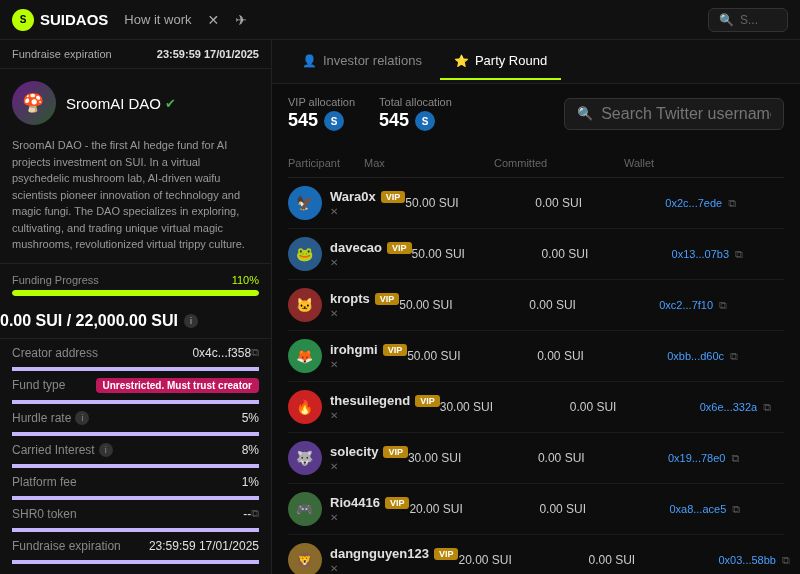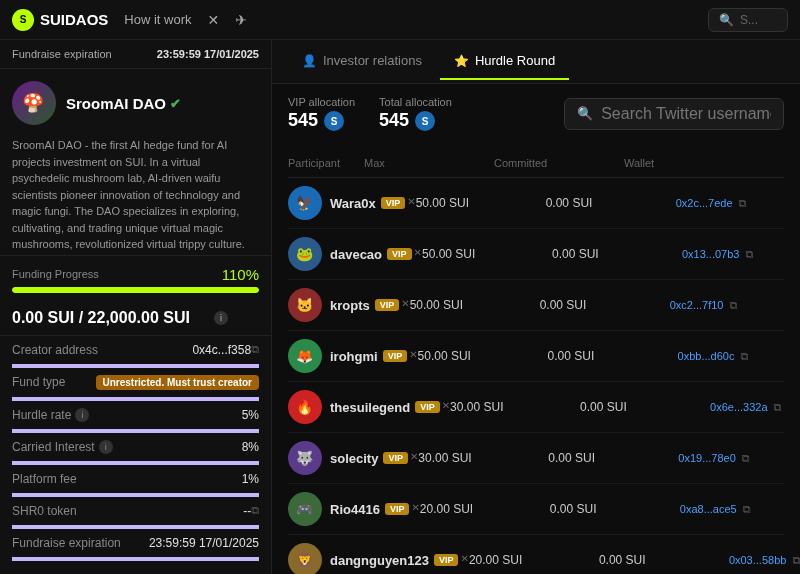--- a/index.html
+++ b/index.html
@@ -110,40 +110,40 @@
       display: flex;
       align-items: center;
       justify-content: center;
       font-size: 18px;
     }
     .dao-name-row {
       display: flex;
       align-items: center;
       gap: 4px;
       font-size: 15px;
-      font-weight: 700;
+      font-weight: 400;
       color: #fff;
     }
     .verified-icon { color: #4caf50; font-size: 13px; }
     .dao-creator {
       font-size: 11px;
       color: #888;
       display: flex;
       align-items: center;
       gap: 4px;
       margin-top: 2px;
     }
     .creator-avatar {
       width: 16px; height: 16px;
       border-radius: 50%;
       background: #333;
       display: inline-block;
     }
     .dao-desc {
-      padding: 6px 12px 2px;
+      padding: 6px 12px 10px;
       font-size: 11px;
       color: #999;
       line-height: 1.5;
       border-bottom: 1px solid #222;
     }
 
     .funding-section {
       padding: 10px 12px 8px;
     }
     .funding-label { font-size: 11px; color: #888; margin-bottom: 0; }
@@ -153,32 +153,32 @@
       height: 6px;
       margin-bottom: 4px;
       overflow: hidden;
     }
     .funding-bar-fill {
       height: 100%;
       background: #b8ff00;
       border-radius: 3px;
     }
     .funding-pct {
-      font-size: 15px;
+      font-size: 11px;
       color: #b8ff00;
       text-align: center;
     }
     .funding-amount {
       font-size: 16px;
       font-weight: 700;
       color: #fff;
       display: flex;
       align-items: center;
-      gap: 24px;
-      padding: 4px 12px 8px;
+      gap: 6px;
+      padding: 4px 0 8px;
     }
     .info-icon {
       width: 14px; height: 14px;
       border-radius: 50%;
       background: #333;
       display: inline-flex;
       align-items: center;
       justify-content: center;
       font-size: 9px;
       color: #888;
@@ -192,21 +192,21 @@
       display: flex;
       justify-content: space-between;
       align-items: center;
       padding: 7px 0;
       border-bottom: 4px solid #c4b5fd;
       font-size: 12px;
     }
     .detail-label { color: #888; display: flex; align-items: center; gap: 4px; }
     .detail-value { color: #e0e0e0; display: flex; align-items: center; gap: 0; }
     .badge-unrestricted {
-      background: #a16207;
+      background: #be185d;
       color: #fff;
       border-radius: 4px;
       padding: 2px 7px;
       font-size: 10px;
       font-weight: 600;
     }
     .copy-icon { color: #555; font-size: 11px; cursor: pointer; }
 
     
     .right-panel {
@@ -333,21 +333,21 @@
     .p-avatar {
       width: 34px; height: 34px;
       border-radius: 50%;
       flex-shrink: 0;
       display: flex;
       align-items: center;
       justify-content: center;
       font-size: 14px;
       overflow: hidden;
     }
-    .p-info { display: flex; flex-direction: row; gap: 2px; }
+    .p-info { display: flex; flex-direction: column; gap: 2px; }
     .p-name {
       font-size: 13px;
       color: #e0e0e0;
       font-weight: 600;
       display: flex;
       align-items: center;
       gap: 5px;
     }
     .vip-badge {
       background: #b8860b;
@@ -471,21 +471,21 @@
 
   <div class="right-panel">
 
     <div class="tabs-bar">
       <div class="tab">
         <span class="tab-icon">👤</span>
         <span>Investor relations</span>
       </div>
       <div class="tab active">
         <span class="tab-icon">⭐</span>
-        <span>Hurdle Round</span>
+        <span>Party Round</span>
       </div>
     </div>
 
     <div class="content-area">
       <div class="top-controls">
         <div class="alloc-row">
           <div class="alloc-item">
             <span class="alloc-label">VIP allocation</span>
             <div class="alloc-value">
               <span>545</span>

